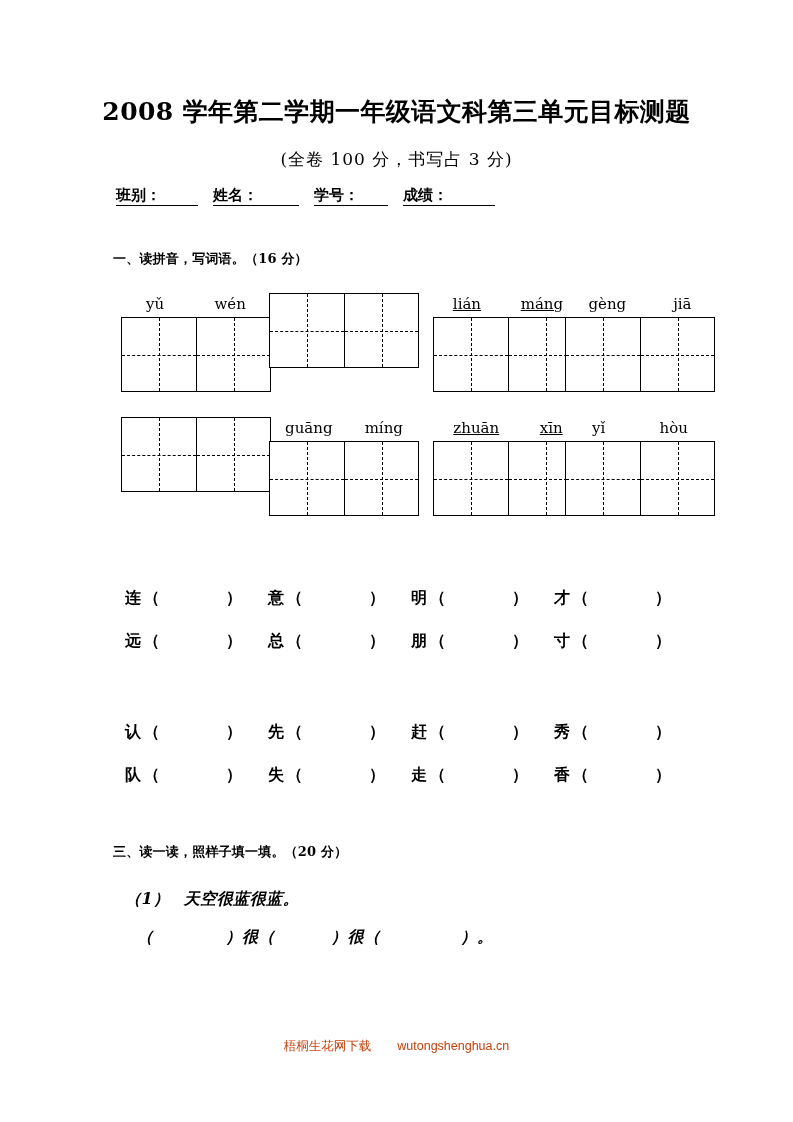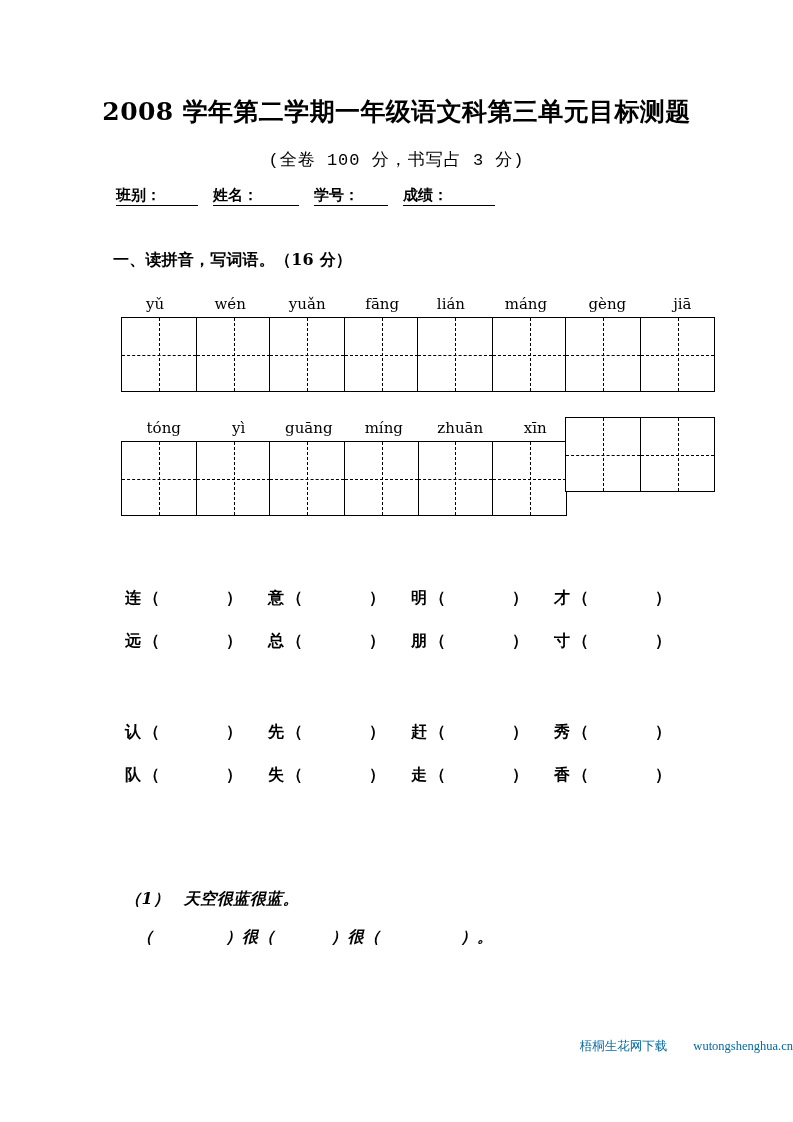--- a/index.html
+++ b/index.html
@@ -36,21 +36,20 @@
     font-family: "DejaVu Serif", "Liberation Serif", serif;
   }
   .doc-subtitle {
     position: absolute;
     left: 0; top: 148px;
     width: 793px;
     text-align: center;
     font-size: 17px;
     font-weight: normal;
     letter-spacing: 1px;
-    font-family: Liberation Mono, monospace;
   }
 
   .info-line {
     position: absolute;
     left: 113px; top: 186px;
     width: 580px;
     font-size: 15px;
     font-weight: bold;
     display: flex;
     align-items: baseline;
@@ -71,21 +70,21 @@
   }
   .rule-w1 { width: 82px; }
   .rule-w2 { width: 86px; }
   .rule-w3 { width: 74px; }
   .rule-w4 { width: 92px; margin-right: 0; }
 
   
   .section-heading {
     position: absolute;
     left: 113px;
-    font-size: 16px;
+    font-size: 13px;
     font-weight: bold;
     white-space: nowrap;
     letter-spacing: 0.2px;
   }
   #sec1-heading { top: 250px; }
   #sec2-heading { top: 558px; }
   #sec3-heading { top: 843px; }
 
   
   .grid-row {
@@ -97,21 +96,21 @@
   #grid-row-1 { top: 288px; }
   #grid-row-2 { top: 412px; }
 
   .grid-group {
     position: absolute;
     top: 0;
     width: 150px;
   }
   .grid-group.g0 { left: 8px; }
   .grid-group.g1 { left: 156px; }
-  .grid-group.g2 { left: 304px; }
+  .grid-group.g2 { left: 320px; text-decoration: underline; }
   .grid-group.g3 { left: 452px; }
 
   .pinyin-pair {
     display: flex;
     width: 150px;
     height: 24px;
     align-items: flex-end;
     justify-content: space-around;
   }
   .pinyin-syl {
@@ -206,24 +205,24 @@
   .fl-gap-sm { display: inline-block; width: 56px; }
   .fl-gap-md { display: inline-block; width: 72px; }
   .fl-gap-lg { display: inline-block; width: 80px; }
   .example-num { margin-right: 14px; }
 
   
   .footer {
     position: absolute;
     left: 0; top: 1038px;
     width: 793px;
-    text-align: right;
+    text-align: center;
     font-size: 12.5px;
-    color: #0369a1;
-    font-family: Liberation Serif, serif;
+    color: #c2410c;
+    font-family: Liberation Sans, sans-serif;
   }
   .footer-site { margin-left: 26px; }
 </style>
 </head>
 <body>
 
 <div class="page">
 
   <div class="doc-title">2008 学年第二学期一年级语文科第三单元目标测题</div>
 
@@ -257,24 +256,20 @@
         <span class="pinyin-syl">yǔ</span>
         <span class="pinyin-syl">wén</span>
       </div>
       <div class="tianzige">
         <div class="tz-cell"></div>
         <div class="tz-cell"></div>
       </div>
     </div>
 
     <div class="grid-group g1">
-      <div class="pinyin-pair">
-        <span class="pinyin-syl">yuǎn</span>
-        <span class="pinyin-syl">fāng</span>
-      </div>
       <div class="tianzige">
         <div class="tz-cell"></div>
         <div class="tz-cell"></div>
       </div>
     </div>
 
     <div class="grid-group g2">
       <div class="pinyin-pair">
         <span class="pinyin-syl">lián</span>
         <span class="pinyin-syl">máng</span>
@@ -294,24 +289,20 @@
         <div class="tz-cell"></div>
         <div class="tz-cell"></div>
       </div>
     </div>
 
   </div>
 
   <div class="grid-row" id="grid-row-2">
 
     <div class="grid-group g0">
-      <div class="pinyin-pair">
-        <span class="pinyin-syl">tóng</span>
-        <span class="pinyin-syl">yì</span>
-      </div>
       <div class="tianzige">
         <div class="tz-cell"></div>
         <div class="tz-cell"></div>
       </div>
     </div>
 
     <div class="grid-group g2">
       <div class="pinyin-pair">
         <span class="pinyin-syl">zhuān</span>
         <span class="pinyin-syl">xīn</span>
@@ -327,20 +318,24 @@
         <span class="pinyin-syl">guāng</span>
         <span class="pinyin-syl">míng</span>
       </div>
       <div class="tianzige">
         <div class="tz-cell"></div>
         <div class="tz-cell"></div>
       </div>
     </div>
 
     <div class="grid-group g3">
+      <div class="pinyin-pair">
+        <span class="pinyin-syl">yǐ</span>
+        <span class="pinyin-syl">hòu</span>
+      </div>
       <div class="tianzige">
         <div class="tz-cell"></div>
         <div class="tz-cell"></div>
       </div>
     </div>
 
   </div>
 
 
   <div class="word-block" id="word-block-1">
@@ -404,20 +399,21 @@
       <span class="word-cell c2">
         <span class="wc-char">走</span><span class="wc-paren-open">（</span><span class="wc-gap"></span><span class="wc-paren-close">）</span>
       </span>
       <span class="word-cell c3">
         <span class="wc-char">香</span><span class="wc-paren-open">（</span><span class="wc-gap"></span><span class="wc-paren-close">）</span>
       </span>
     </div>
 
   </div>
 
+  <div class="section-heading" id="sec3-heading">三、读一读，照样子填一填。（20 分）</div>
 
   <div class="fill-block" id="fill-block">
 
     <div class="fill-line indent">
       <span class="example-num">（1）</span><span>天空很蓝很蓝。</span>
     </div>
 
 
     <div class="fill-line indent2">
       <span>（</span><span class="fl-gap-md"></span><span>）很（</span><span class="fl-gap-sm"></span><span>）很（</span><span class="fl-gap-lg"></span><span>）。</span>

